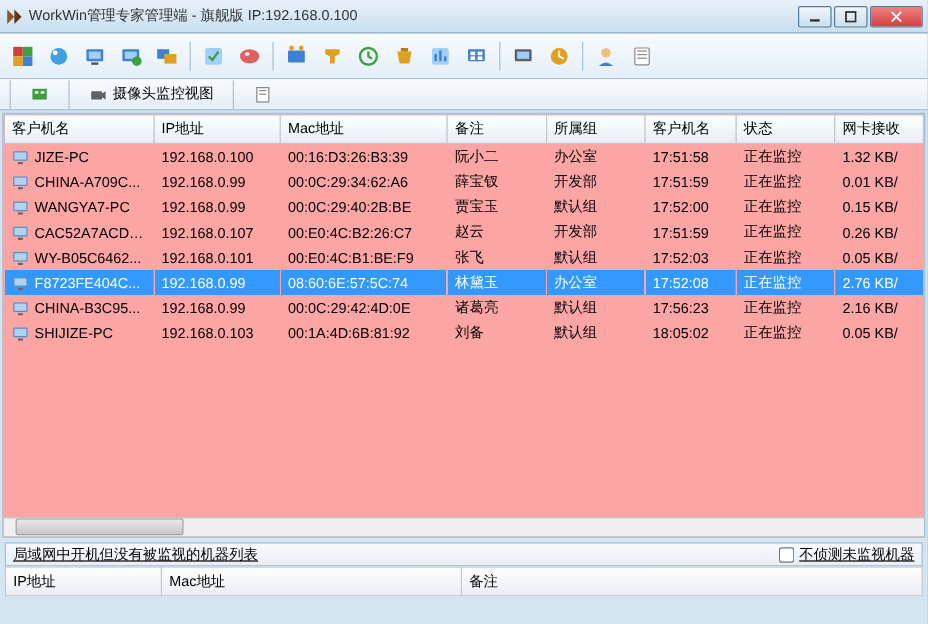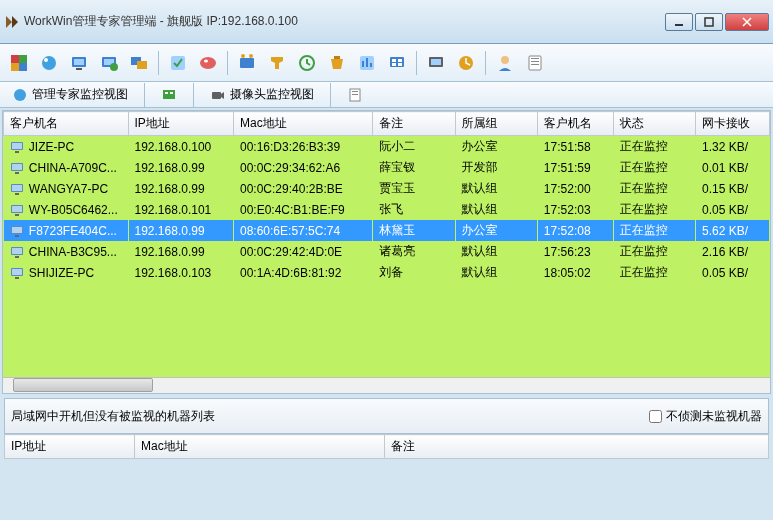--- a/index.html
+++ b/index.html
@@ -1,40 +1,40 @@
 <!DOCTYPE html>
 <html><head>
 <meta charset="utf-8">
 <style>
 * { box-sizing: border-box; margin: 0; padding: 0; }
 body { font-family: "Microsoft YaHei", SimSun, sans-serif; font-size: 12px; background: #d4e5f2; width: 773px; height: 520px; overflow: hidden; }
-.titlebar { height: 44px; background: linear-gradient(#e8f1f8, #c9dff0); display: flex; align-items: center; padding: 0 4px; border-bottom: 1px solid #7a9cb8; }
+.titlebar { height: 28px; background: linear-gradient(#e8f1f8, #c9dff0); display: flex; align-items: center; padding: 0 4px; border-bottom: 1px solid #7a9cb8; }
 .titlebar-icon { width: 16px; height: 16px; margin-right: 4px; display: inline-flex; align-items: center; justify-content: center; }
 .titlebar-title { flex: 1; font-size: 12px; color: #333; }
 .win-controls { display: flex; gap: 2px; }
 .win-btn { width: 28px; height: 18px; border: 1px solid #5a7a98; border-radius: 2px; display: flex; align-items: center; justify-content: center; font-size: 10px; cursor: pointer; }
 .win-min, .win-max { background: linear-gradient(#f0f6fb, #c9dff0); }
 .win-close { background: linear-gradient(#f08080, #d04040); width: 44px; color: #fff; }
 .toolbar { height: 38px; background: linear-gradient(#f8fbfe, #e4eff8); display: flex; align-items: center; padding: 2px 6px; gap: 4px; border-bottom: 1px solid #a8c0d4; }
 .tb-btn { width: 26px; height: 26px; border: 1px solid transparent; border-radius: 3px; display: flex; align-items: center; justify-content: center; cursor: pointer; }
 .tb-sep { width: 1px; height: 24px; background: #a8c0d4; margin: 0 2px; }
 .tabbar { height: 26px; background: linear-gradient(#f8fbfe, #e4eff8); display: flex; align-items: center; padding: 2px 6px; gap: 8px; border-bottom: 1px solid #a8c0d4; }
 .tab-item { display: flex; align-items: center; gap: 4px; padding: 2px 6px; cursor: pointer; font-size: 12px; }
 .tab-icon { width: 16px; height: 16px; display: inline-flex; align-items: center; justify-content: center; }
 .content { padding: 2px; }
-.table-wrap { border: 1px solid #a8c0d4; background: #bef264; height: 284px; overflow: hidden; position: relative; }
+.table-wrap { border: 1px solid #a8c0d4; background: #fca5a5; height: 354px; overflow: hidden; position: relative; }
 table { border-collapse: collapse; width: 100%; font-size: 12px; table-layout: fixed; }
 th { background: linear-gradient(#fefefe, #e8eef4); border: 1px solid #c0c8d0; padding: 3px 6px; text-align: left; font-weight: normal; height: 20px; }
 td { padding: 2px 6px; border-right: 1px solid transparent; height: 18px; white-space: nowrap; overflow: hidden; text-overflow: ellipsis; }
 tr.selected td { background: #3399ff; color: #fff; margin-left: 20px; }
 .pc-icon { display: inline-block; width: 14px; height: 12px; vertical-align: middle; margin-right: 2px; }
 .scrollbar-h { position: absolute; bottom: 0; left: 0; right: 0; height: 16px; background: #f0f0f0; border-top: 1px solid #c0c0c0; }
 .scrollbar-thumb { width: 140px; height: 14px; background: linear-gradient(#e8e8e8,#c8c8c8); border: 1px solid #a0a0a0; border-radius: 2px; margin-left: 10px; }
 .bottom-panel { margin-top: 2px; padding: 2px; }
-.bottom-header { display: flex; align-items: center; justify-content: space-between; border: 1px solid #a8c0d4; background: linear-gradient(#f8fbfe,#e8eef4); padding: 2px 6px; height: 36px; }
+.bottom-header { display: flex; align-items: center; justify-content: space-between; border: 1px solid #a8c0d4; background: linear-gradient(#f8fbfe,#e8eef4); padding: 2px 6px; height: 20px; text-decoration: underline; }
 .chk { display: flex; align-items: center; gap: 4px; }
 .bottom-table { border: 1px solid #a8c0d4; border-top: none; background: #fff; }
 .bottom-table th { height: 20px; }
 svg { display: block; }
 </style>
 </head>
 <body>
 
 <div class="titlebar">
   <span class="titlebar-icon">
@@ -177,28 +177,20 @@
       <svg width="20" height="20">
         <rect x="4" y="3" width="12" height="14" rx="1" fill="#fff" stroke="#888"></rect>
         <rect x="6" y="5" width="8" height="1" fill="#888"></rect>
         <rect x="6" y="8" width="8" height="1" fill="#888"></rect>
         <rect x="6" y="11" width="8" height="1" fill="#888"></rect>
       </svg>
     </div>
 </div>
 
 <div class="tabbar">
-  <div class="tab-item">
-    <span class="tab-icon">
-        <svg width="16" height="16">
-          <circle cx="8" cy="8" r="6" fill="#40a0e0"></circle>
-        </svg>
-      </span>
-    <span>管理专家监控视图</span>
-  </div>
   <div class="tb-sep"></div>
   <div class="tab-item">
     <span class="tab-icon">
         <svg width="16" height="16">
           <rect x="2" y="3" width="12" height="9" fill="#40a040"></rect>
           <rect x="4" y="5" width="3" height="2" fill="#fff"></rect>
           <rect x="9" y="5" width="3" height="2" fill="#fff"></rect>
         </svg>
       </span>
   </div>
@@ -290,20 +282,34 @@
             <td>默认组</td>
             <td>17:52:00</td>
             <td>正在监控</td>
             <td>0.15 KB/</td>
           </tr>
           <tr>
             <td><span class="pc-icon"><svg width="14" height="12">
                   <rect x="1" y="1" width="12" height="8" rx="1" fill="#5a8ac0"></rect>
                   <rect x="2" y="2" width="10" height="6" fill="#b0d4f0"></rect>
                   <rect x="5" y="10" width="4" height="2" fill="#666"></rect>
+                </svg></span> CAC52A7ACD7...</td>
+            <td>192.168.0.107</td>
+            <td>00:E0:4C:B2:26:C7</td>
+            <td>赵云</td>
+            <td>开发部</td>
+            <td>17:51:59</td>
+            <td>正在监控</td>
+            <td>0.26 KB/</td>
+          </tr>
+          <tr>
+            <td><span class="pc-icon"><svg width="14" height="12">
+                  <rect x="1" y="1" width="12" height="8" rx="1" fill="#5a8ac0"></rect>
+                  <rect x="2" y="2" width="10" height="6" fill="#b0d4f0"></rect>
+                  <rect x="5" y="10" width="4" height="2" fill="#666"></rect>
                 </svg></span> WY-B05C6462...</td>
             <td>192.168.0.101</td>
             <td>00:E0:4C:B1:BE:F9</td>
             <td>张飞</td>
             <td>默认组</td>
             <td>17:52:03</td>
             <td>正在监控</td>
             <td>0.05 KB/</td>
           </tr>
           <tr class="selected">
@@ -311,21 +317,21 @@
                   <rect x="1" y="1" width="12" height="8" rx="1" fill="#5a8ac0"></rect>
                   <rect x="2" y="2" width="10" height="6" fill="#b0d4f0"></rect>
                   <rect x="5" y="10" width="4" height="2" fill="#666"></rect>
                 </svg></span> F8723FE404C...</td>
             <td>192.168.0.99</td>
             <td>08:60:6E:57:5C:74</td>
             <td>林黛玉</td>
             <td>办公室</td>
             <td>17:52:08</td>
             <td>正在监控</td>
-            <td>5.62 KB/</td>
+            <td>2.76 KB/</td>
           </tr>
           <tr>
             <td><span class="pc-icon"><svg width="14" height="12">
                   <rect x="1" y="1" width="12" height="8" rx="1" fill="#5a8ac0"></rect>
                   <rect x="2" y="2" width="10" height="6" fill="#b0d4f0"></rect>
                   <rect x="5" y="10" width="4" height="2" fill="#666"></rect>
                 </svg></span> CHINA-B3C95...</td>
             <td>192.168.0.99</td>
             <td>00:0C:29:42:4D:0E</td>
             <td>诸葛亮</td>

